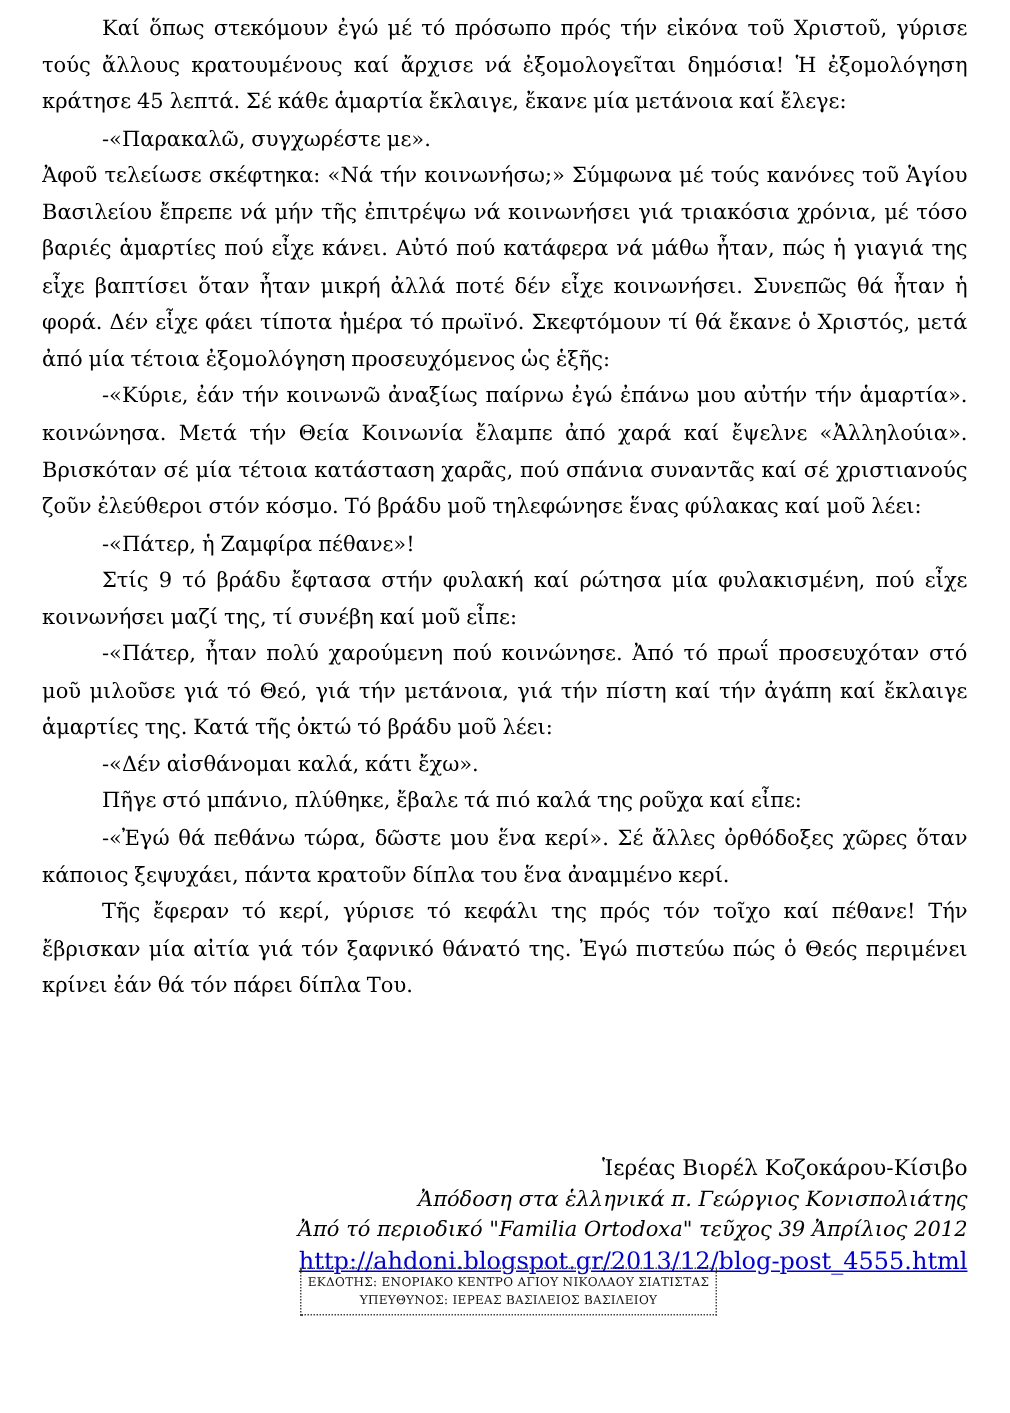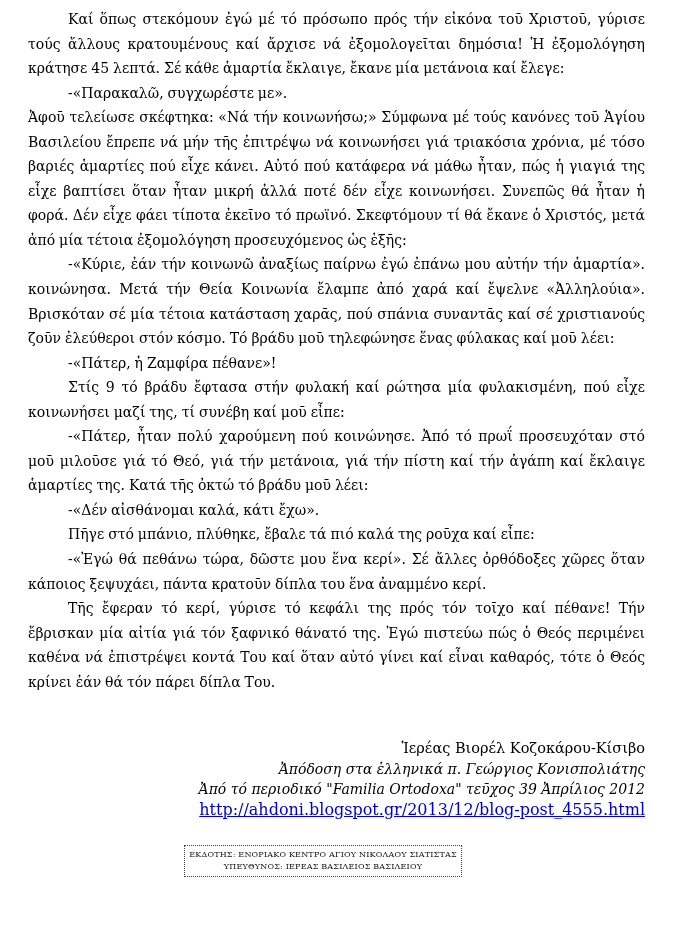--- a/index.html
+++ b/index.html
@@ -40,40 +40,41 @@
   .signature {
     position: absolute;
     left: 28px;
     top: 738px;
     width: 617px;
     text-align: right;
   }
   .sig-name {
     font-size: 14.5px;
     line-height: 20.5px;
+    margin-top: 31px;
   }
   .sig-italic {
     font-size: 14px;
     font-style: italic;
     line-height: 20.5px;
     text-align: right;
   }
   .sig-link-row {
     line-height: 17px;
     margin-top: 1px;
   }
   .sig-link {
     font-size: 16px;
     color: #0000cc;
     text-decoration: underline;
     cursor: pointer;
   }
   .footer-box {
     position: absolute;
-    left: 184px;
+    left: 200px;
     top: 845px;
     width: 278px;
     box-sizing: border-box;
     border: 1px dotted #444444;
     padding: 3px 1px 4px 1px;
     text-align: center;
   }
   .footer-line {
     font-size: 8px;
     line-height: 11.5px;
@@ -90,39 +91,38 @@
 
   <div class="body-text">
     <div class="ln ind">Καί ὅπως στεκόμουν ἐγώ μέ τό πρόσωπο πρός τήν εἰκόνα τοῦ Χριστοῦ, γύρισε πρός</div>
     <div class="ln">τούς ἄλλους κρατουμένους καί ἄρχισε νά ἐξομολογεῖται δημόσια! Ἡ ἐξομολόγηση</div>
     <div class="ln end">κράτησε 45 λεπτά. Σέ κάθε ἁμαρτία ἔκλαιγε, ἔκανε μία μετάνοια καί ἔλεγε:</div>
     <div class="ln ind end">-«Παρακαλῶ, συγχωρέστε με».</div>
     <div class="ln">Ἀφοῦ τελείωσε σκέφτηκα: «Νά τήν κοινωνήσω;» Σύμφωνα μέ τούς κανόνες τοῦ Ἁγίου</div>
     <div class="ln">Βασιλείου ἔπρεπε νά μήν τῆς ἐπιτρέψω νά κοινωνήσει γιά τριακόσια χρόνια, μέ τόσο</div>
     <div class="ln">βαριές ἁμαρτίες πού εἶχε κάνει. Αὐτό πού κατάφερα νά μάθω ἦταν, πώς ἡ γιαγιά της τήν</div>
     <div class="ln">εἶχε βαπτίσει ὅταν ἦταν μικρή ἀλλά ποτέ δέν εἶχε κοινωνήσει. Συνεπῶς θά ἦταν ἡ πρώτη</div>
-    <div class="ln">φορά. Δέν εἶχε φάει τίποτα ἐκεῖνο τό πρωϊνό. Σκεφτόμουν τί θά ἔκανε ὁ Χριστός, μετά</div>
+    <div class="ln">φορά. Δέν εἶχε φάει τίποτα ἡμέρα τό πρωϊνό. Σκεφτόμουν τί θά ἔκανε ὁ Χριστός, μετά</div>
     <div class="ln end">ἀπό μία τέτοια ἐξομολόγηση προσευχόμενος ὡς ἑξῆς:</div>
     <div class="ln ind">-«Κύριε, ἐάν τήν κοινωνῶ ἀναξίως παίρνω ἐγώ ἐπάνω μου αὐτήν τήν ἁμαρτία». Τήν</div>
     <div class="ln">κοινώνησα. Μετά τήν Θεία Κοινωνία ἔλαμπε ἀπό χαρά καί ἔψελνε «Ἀλληλούια».</div>
     <div class="ln">Βρισκόταν σέ μία τέτοια κατάσταση χαρᾶς, πού σπάνια συναντᾶς καί σέ χριστιανούς πού</div>
     <div class="ln end">ζοῦν ἐλεύθεροι στόν κόσμο. Τό βράδυ μοῦ τηλεφώνησε ἕνας φύλακας καί μοῦ λέει:</div>
     <div class="ln ind end">-«Πάτερ, ἡ Ζαμφίρα πέθανε»!</div>
     <div class="ln ind">Στίς 9 τό βράδυ ἔφτασα στήν φυλακή καί ρώτησα μία φυλακισμένη, πού εἶχε</div>
     <div class="ln end">κοινωνήσει μαζί της, τί συνέβη καί μοῦ εἶπε:</div>
     <div class="ln ind">-«Πάτερ, ἦταν πολύ χαρούμενη πού κοινώνησε. Ἀπό τό πρωΐ προσευχόταν στό Θεό,</div>
     <div class="ln">μοῦ μιλοῦσε γιά τό Θεό, γιά τήν μετάνοια, γιά τήν πίστη καί τήν ἀγάπη καί ἔκλαιγε γιά τίς</div>
     <div class="ln end">ἁμαρτίες της. Κατά τῆς ὀκτώ τό βράδυ μοῦ λέει:</div>
     <div class="ln ind end">-«Δέν αἰσθάνομαι καλά, κάτι ἔχω».</div>
     <div class="ln ind end">Πῆγε στό μπάνιο, πλύθηκε, ἔβαλε τά πιό καλά της ροῦχα καί εἶπε:</div>
     <div class="ln ind">-«Ἐγώ θά πεθάνω τώρα, δῶστε μου ἕνα κερί». Σέ ἄλλες ὀρθόδοξες χῶρες ὅταν</div>
     <div class="ln end">κάποιος ξεψυχάει, πάντα κρατοῦν δίπλα του ἕνα ἀναμμένο κερί.</div>
     <div class="ln ind">Τῆς ἔφεραν τό κερί, γύρισε τό κεφάλι της πρός τόν τοῖχο καί πέθανε! Τήν ἑπομένη</div>
     <div class="ln">ἔβρισκαν μία αἰτία γιά τόν ξαφνικό θάνατό της. Ἐγώ πιστεύω πώς ὁ Θεός περιμένει τόν</div>
-    <div class="ln">καθένα νά ἐπιστρέψει κοντά Του καί ὅταν αὐτό γίνει καί εἶναι καθαρός, τότε ὁ Θεός</div>
     <div class="ln end">κρίνει ἐάν θά τόν πάρει δίπλα Του.</div>
   </div>
 
   <div class="signature">
     <div class="sig-name">Ἱερέας Βιορέλ Κοζοκάρου-Κίσιβο</div>
     <div class="sig-italic">Ἀπόδοση στα ἑλληνικά π. Γεώργιος Κονισπολιάτης</div>
     <div class="sig-italic">Ἀπό τό περιοδικό "Familia Ortodoxa" τεῦχος 39 Ἀπρίλιος 2012</div>
     <div class="sig-link-row">
       <a class="sig-link" href="#">http://ahdoni.blogspot.gr/2013/12/blog-post_4555.html</a>
     </div>

